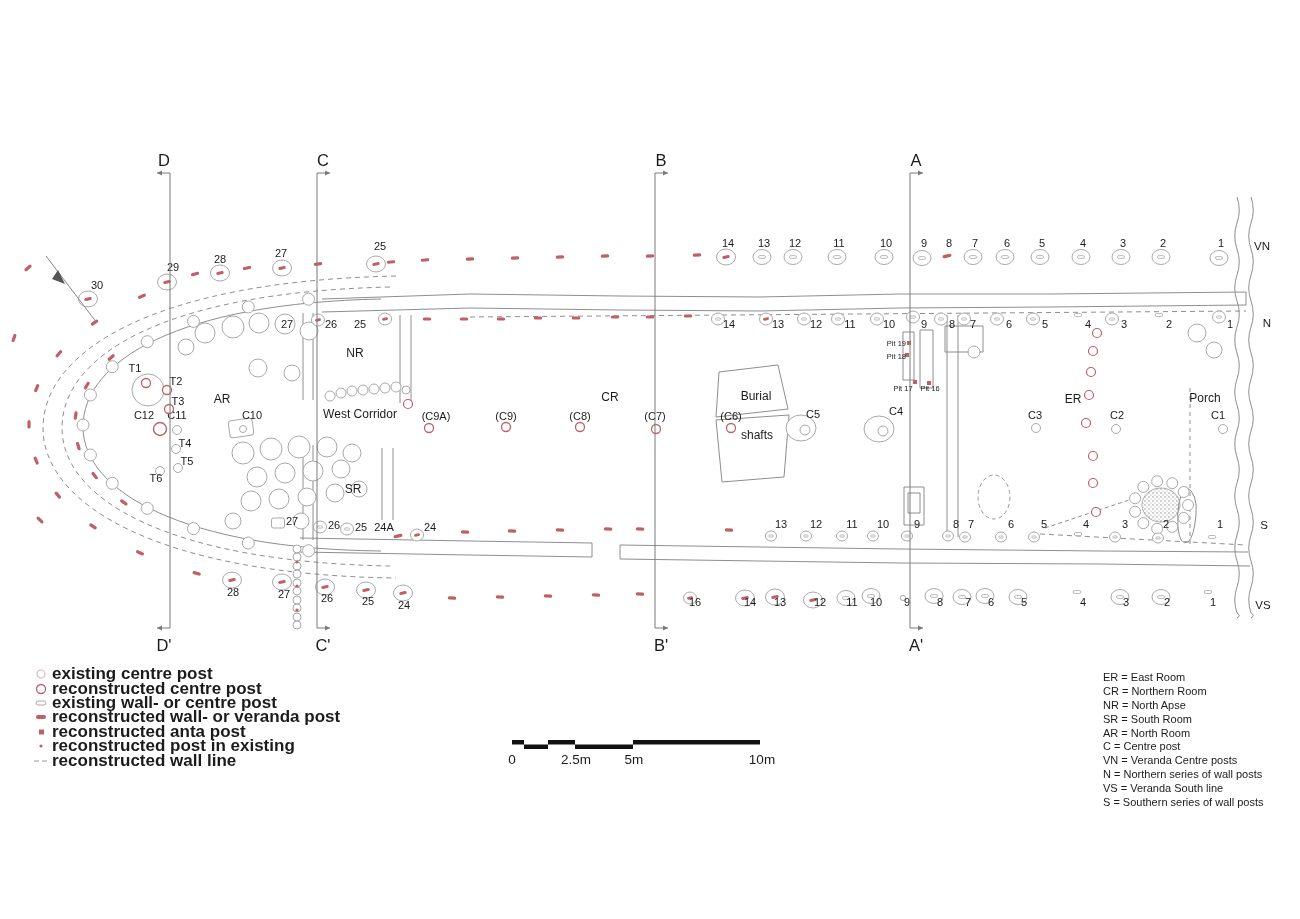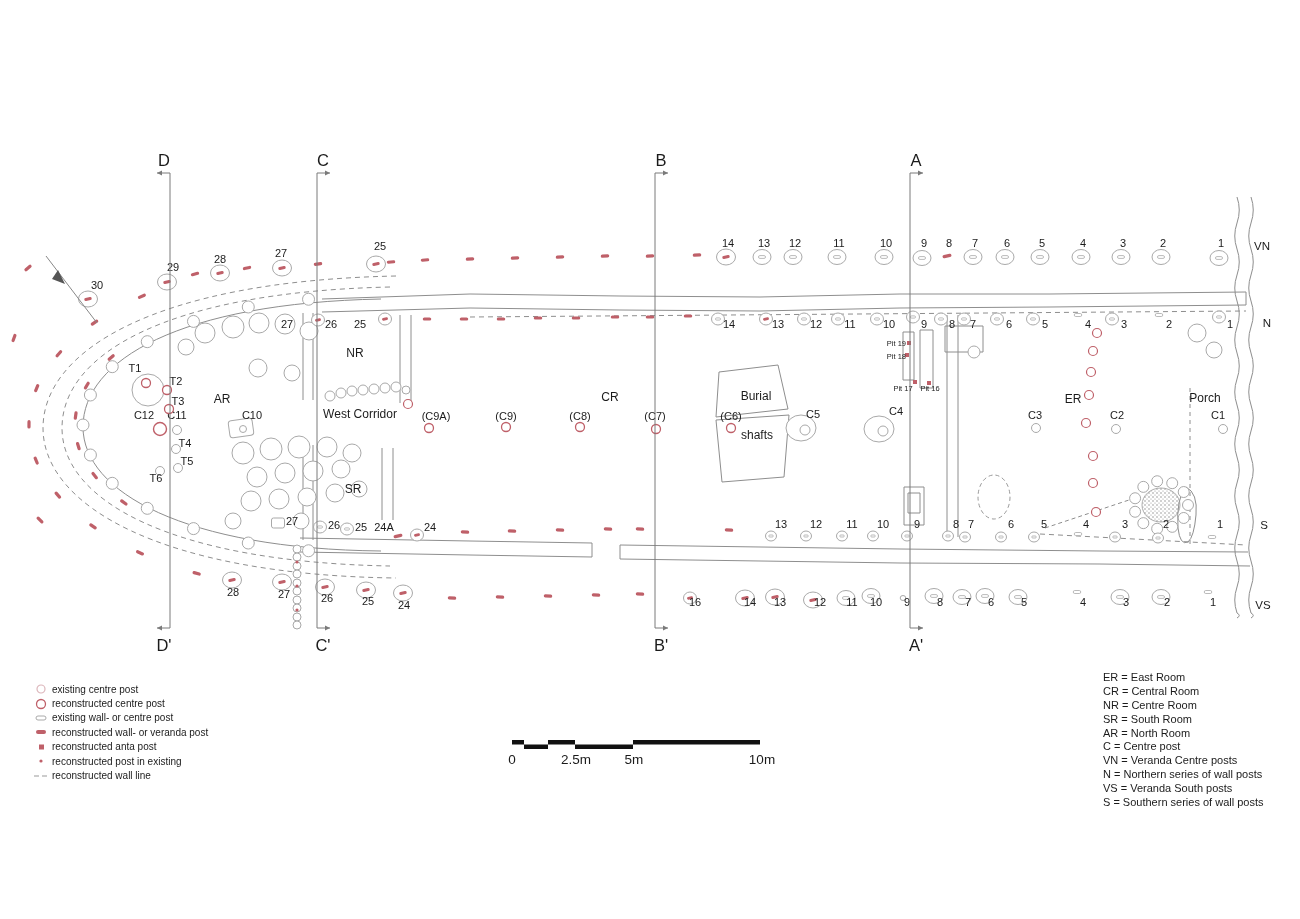--- a/index.html
+++ b/index.html
@@ -1,20 +1,20 @@
 <!DOCTYPE html>
 <html><head>
 <meta charset="utf-8">
 <style>
   html,body{margin:0;padding:0;background:#ffffff;}
   #page{position:relative;width:1300px;height:919px;background:#ffffff;overflow:hidden;
         font-family:"Liberation Sans", sans-serif;}
   svg text{font-family:"Liberation Sans", sans-serif;fill:#1b1b1b;}
   .legend{position:absolute;color:#1b1b1b;}
-  #legend-left{left:30px;top:682px;font-size:10px;}
+  #legend-left{left:30px;top:667px;font-size:17px;font-weight:bold;}
   #legend-right{left:1103px;top:670px;font-size:11px;}
   .lg-row{display:flex;align-items:center;height:14.4px;white-space:nowrap;}
   #legend-right .lg-row{height:13.9px;}
   .lg-sym{width:22px;display:flex;justify-content:center;align-items:center;flex:0 0 22px;}
 </style>
 </head>
 <body>
 
 <div id="page">
   <svg id="plan" width="1300" height="919" viewBox="0 0 1300 919">
@@ -785,23 +785,23 @@
           <svg width="18" height="12">
             <line x1="2" y1="6" x2="7" y2="6" stroke="#999"></line>
             <line x1="10" y1="6" x2="15" y2="6" stroke="#999"></line>
           </svg>
         </span>
         <span>reconstructed wall line</span>
       </div>
     </div>
   <div id="legend-right" class="legend">
       <div class="lg-row">ER = East Room</div>
-      <div class="lg-row">CR = Central Room</div>
-      <div class="lg-row">NR = Centre Room</div>
+      <div class="lg-row">CR = Northern Room</div>
+      <div class="lg-row">NR = North Apse</div>
       <div class="lg-row">SR = South Room</div>
       <div class="lg-row">AR = North Room</div>
       <div class="lg-row">C = Centre post</div>
       <div class="lg-row">VN = Veranda Centre posts</div>
       <div class="lg-row">N = Northern series of wall posts</div>
-      <div class="lg-row">VS = Veranda South posts</div>
+      <div class="lg-row">VS = Veranda South line</div>
       <div class="lg-row">S = Southern series of wall posts</div>
     </div>
 </div>
 
 </body></html>

